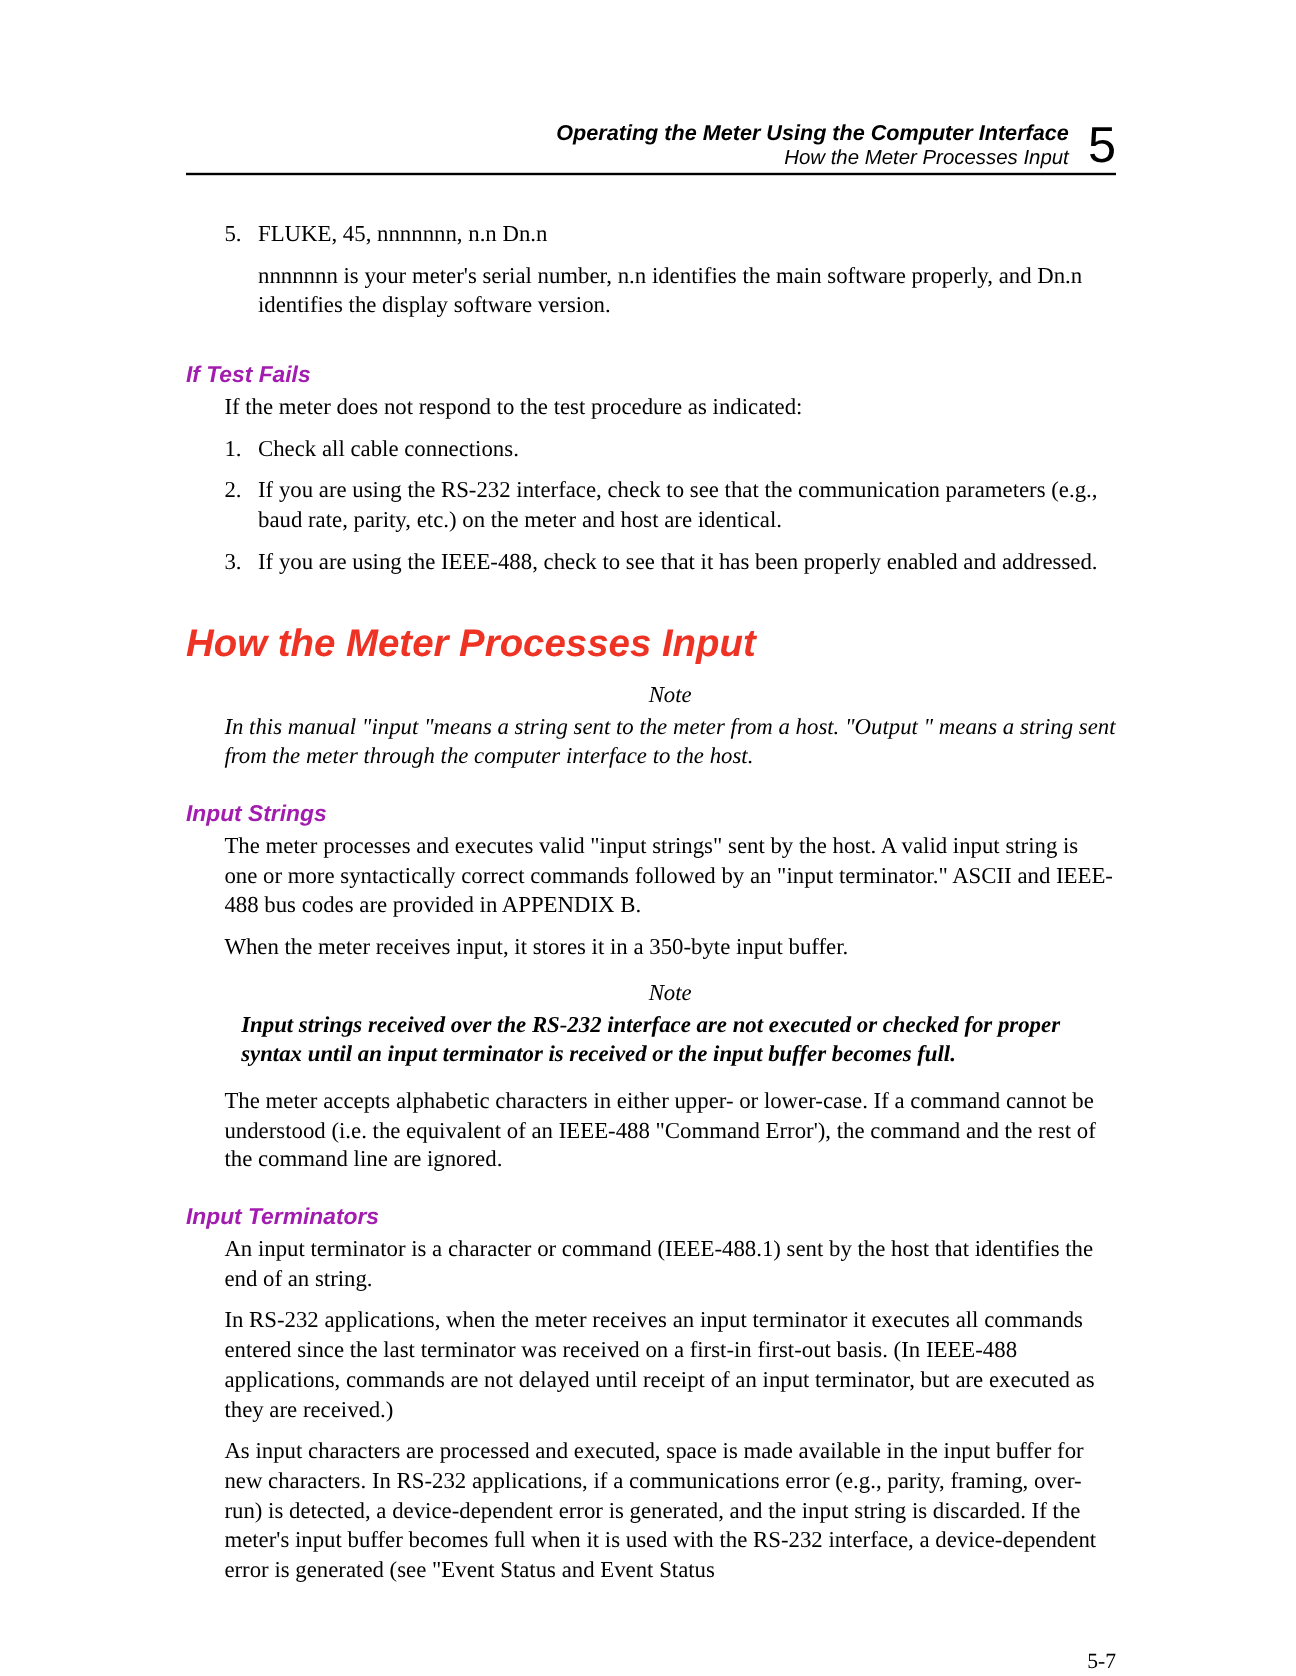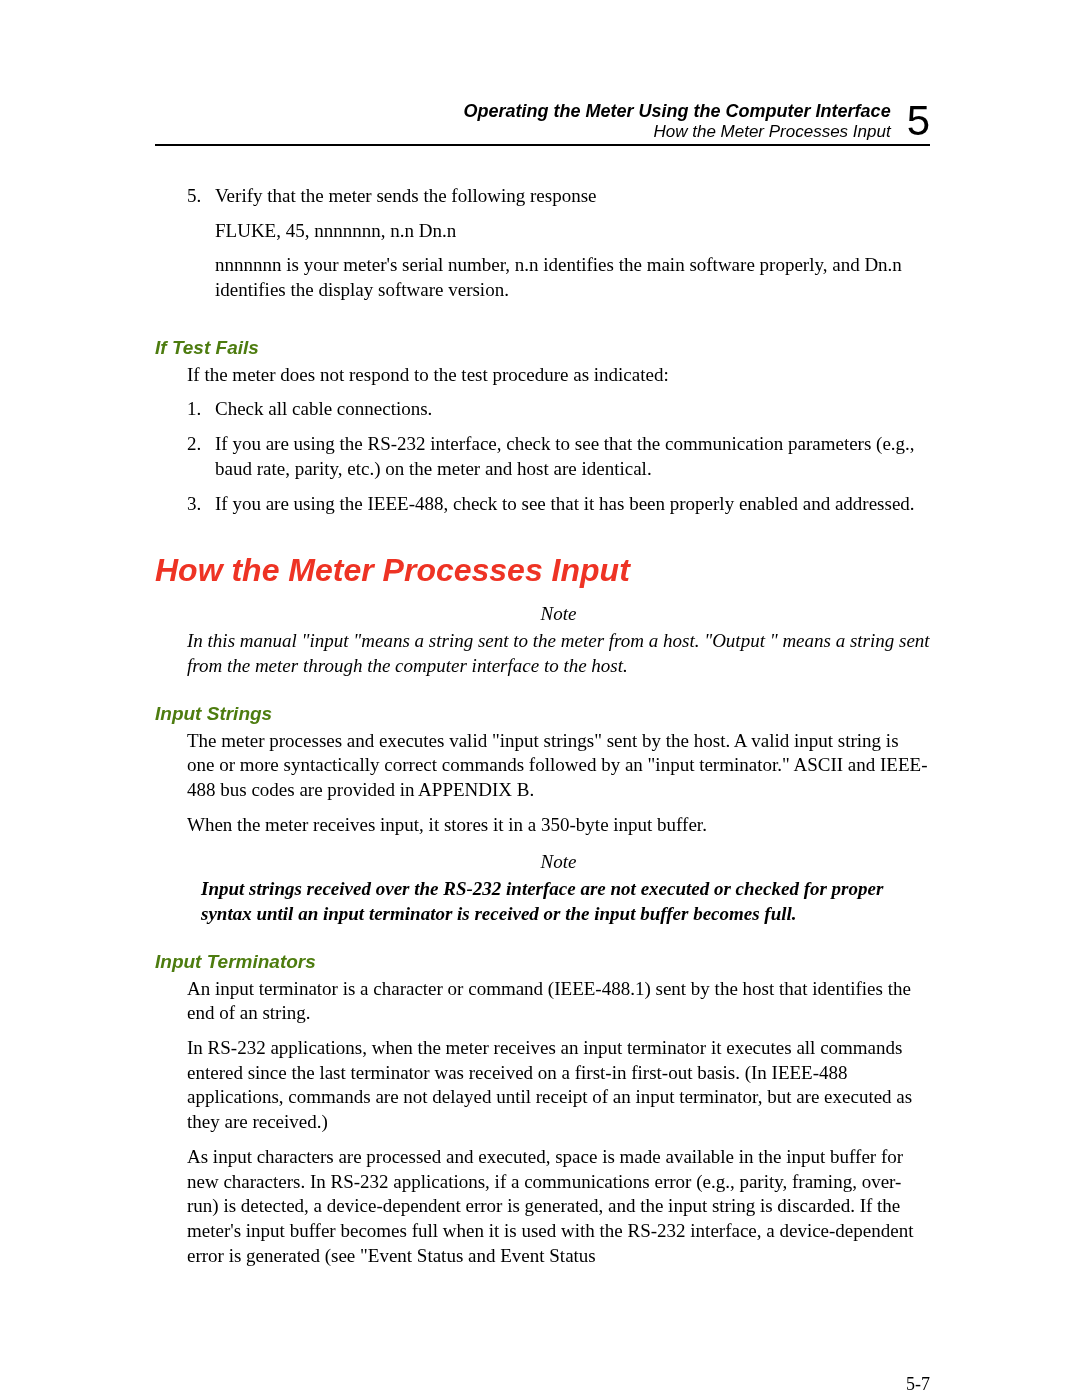--- a/index.html
+++ b/index.html
@@ -70,21 +70,21 @@
   .indent-block {
     margin-left: 32px;
   }
   .indent-block .ol-item {
     margin-left: 0;
   }
   .sub-h {
     font-family: Arial, Helvetica, sans-serif;
     font-weight: bold;
     font-style: italic;
-    color: #4d7c0f;
+    color: #a21caf;
     font-size: 19px;
     margin: 24px 0 4px 0;
   }
   .main-h {
     font-family: Arial, Helvetica, sans-serif;
     font-weight: bold;
     font-style: italic;
     color: #ee3324;
     font-size: 32px;
     margin: 36px 0 6px 0;
@@ -132,21 +132,20 @@
     </span>
     <span class="chapter-num">5</span>
   </div>
 
   <div class="content">
 
     <div class="indent-block">
       <div class="ol-item">
         <div class="ol-num">5.</div>
         <div class="ol-body">
-          <p>Verify that the meter sends the following response</p>
           <p>FLUKE, 45, nnnnnnn, n.n Dn.n</p>
           <p>nnnnnnn is your meter's serial number, n.n identifies the main software properly, and Dn.n identifies the display software version.</p>
         </div>
       </div>
     </div>
 
     <div class="sub-h">If Test Fails</div>
     <div class="indent-block">
       <p class="para" style="margin-left:0;">If the meter does not respond to the test procedure as indicated:</p>
       <div class="ol-item">
@@ -168,20 +167,21 @@
       <div class="note-label">Note</div>
       <p class="note-body">In this manual "input "means a string sent to the meter from a host. "Output " means a string sent from the meter through the computer interface to the host.</p>
     </div>
 
     <div class="sub-h">Input Strings</div>
     <div class="indent-block">
       <p class="para">The meter processes and executes valid "input strings" sent by the host. A valid input string is one or more syntactically correct commands followed by an "input terminator." ASCII and IEEE-488 bus codes are provided in APPENDIX B.</p>
       <p class="para">When the meter receives input, it stores it in a 350-byte input buffer.</p>
       <div class="note-label">Note</div>
       <p class="note-body-indent">Input strings received over the RS-232 interface are not executed or checked for proper syntax until an input terminator is received or the input buffer becomes full.</p>
+      <p class="para">The meter accepts alphabetic characters in either upper- or lower-case. If a command cannot be understood (i.e. the equivalent of an IEEE-488 "Command Error'), the command and the rest of the command line are ignored.</p>
     </div>
 
     <div class="sub-h">Input Terminators</div>
     <div class="indent-block">
       <p class="para">An input terminator is a character or command (IEEE-488.1) sent by the host that identifies the end of an string.</p>
       <p class="para">In RS-232 applications, when the meter receives an input terminator it executes all commands entered since the last terminator was received on a first-in first-out basis. (In IEEE-488 applications, commands are not delayed until receipt of an input terminator, but are executed as they are received.)</p>
       <p class="para">As input characters are processed and executed, space is made available in the input buffer for new characters. In RS-232 applications, if a communications error (e.g., parity, framing, over-run) is detected, a device-dependent error is generated, and the input string is discarded. If the meter's input buffer becomes full when it is used with the RS-232 interface, a device-dependent error is generated (see "Event Status and Event Status</p>
     </div>
 
   </div>

